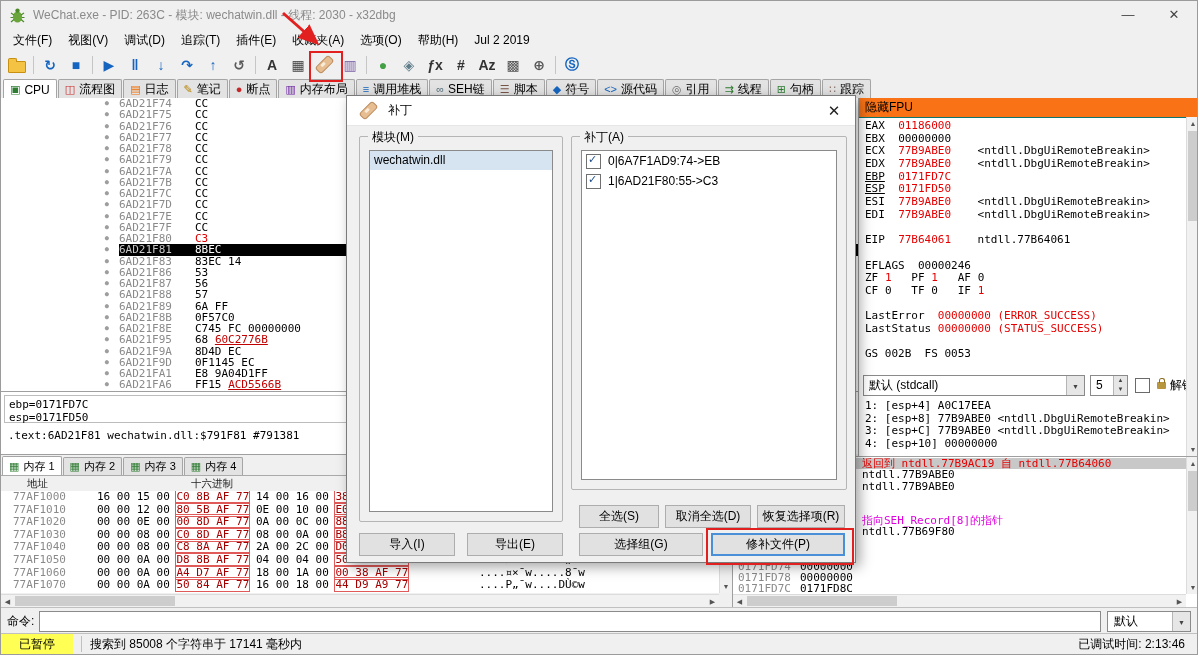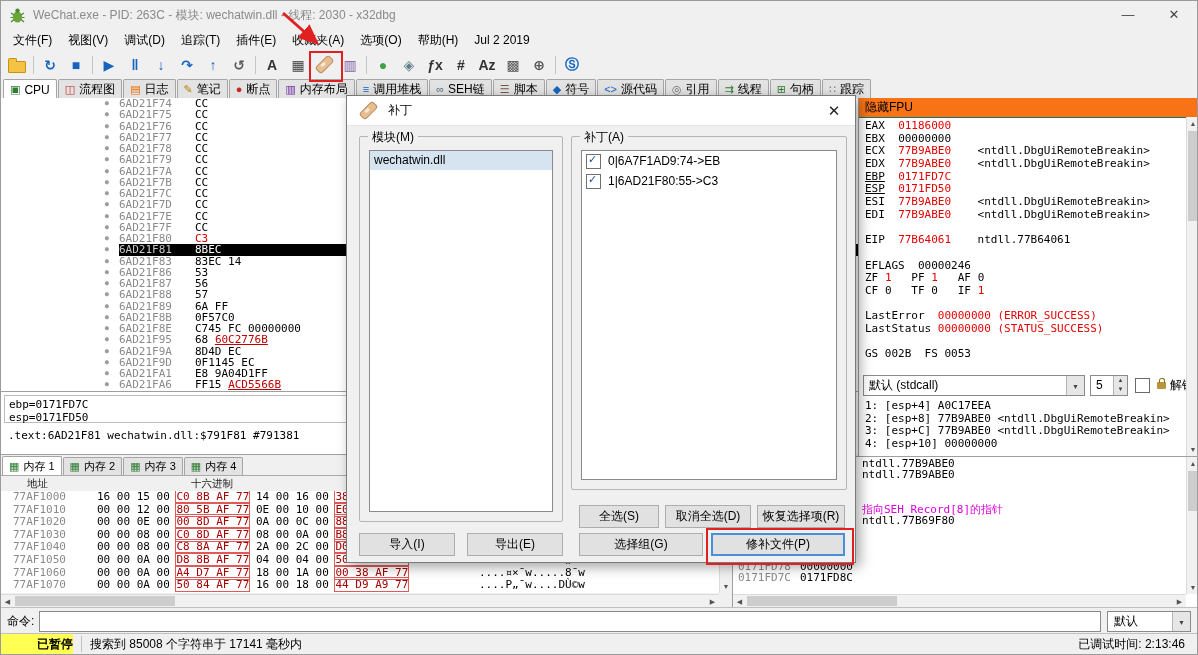--- a/index.html
+++ b/index.html
@@ -97,21 +97,21 @@
   .srow{height:11.4px;line-height:11.4px;display:flex;white-space:pre;font-family:"DejaVu Sans Mono",monospace;font-size:11px}
   .srow.sel{background:#c8c8c8}
   .saddr{width:62px;padding-left:5px;flex:none;color:#8a8a8a}
   .sval{width:62px;flex:none}
   .scomment{flex:1}
   
   .cmdbar{position:absolute;left:0;top:606px;right:0;height:26px;display:flex;align-items:center;border-top:1px solid #c0c0c0;background:#f0f0f0;padding:0 6px}
   .cmdinput{flex:1;height:19px;border:1px solid #8a8a8a;background:#fff;margin-left:5px;font-size:12px;padding:0 3px}
   .cmdcombo{width:84px;height:21px;background:#fff;border:1px solid #8a8a8a;margin-left:6px;position:relative;line-height:19px;padding-left:6px;box-sizing:border-box}
   .statusbar{position:absolute;left:0;top:632px;right:0;bottom:0;display:flex;align-items:center;border-top:1px solid #c0c0c0;background:#f0f0f0}
-  .paused{width:72px;height:100%;line-height:21px;text-align:right;font-weight:bold}
+  .paused{width:72px;height:100%;line-height:21px;text-align:center;font-weight:normal}
   .sbsep{width:1px;height:16px;background:#c0c0c0;margin:0 8px}
   .statusmsg{white-space:nowrap}
   .statustime{margin-left:auto;margin-right:12px;white-space:nowrap}
   
   .dialog{position:absolute;left:345px;top:94px;width:510px;height:468px;background:#f0f0f0;border:1px solid #7a7a7a;
           box-shadow:4px 4px 12px rgba(0,0,0,.35);z-index:50;box-sizing:border-box}
   .dlgtitle{height:29px;background:#fff;display:flex;align-items:center;padding-left:12px;border-bottom:1px solid #e6e6e6}
   .dlgtitletext{margin-left:10px}
   .dlgclose{margin-left:auto;width:42px;height:29px;text-align:center;line-height:29px;font-size:15px;color:#222}
   .group{position:absolute;border:1px solid #b5b5b5;border-radius:2px}
@@ -429,20 +429,21 @@
       </div>
     <div class="vsb" style="right:0;top:19px;bottom:0">
       <span class="sb-btn sb-up"></span>
       <div class="vthumb" style="top:14px;height:90px"></div>
       <span class="sb-btn sb-down"></span>
     </div>
   </div>
 
   <div class="stackpanel">
     <div class="stackrows">
+        <div class="srow sel"><span class="saddr">0171FD50</span><span class="sval">77B9AC19</span><span class="scomment c-r">返回到 ntdll.77B9AC19 自 ntdll.77B64060</span></div>
         <div class="srow"><span class="saddr">0171FD54</span><span class="sval">77B9ABE0</span><span class="scomment">ntdll.77B9ABE0</span></div>
         <div class="srow"><span class="saddr">0171FD58</span><span class="sval">77B9ABE0</span><span class="scomment">ntdll.77B9ABE0</span></div>
         <div class="srow"><span class="saddr">0171FD5C</span><span class="sval">00000000</span><span class="scomment"></span></div>
         <div class="srow"><span class="saddr">0171FD60</span><span class="sval">00000000</span><span class="scomment"></span></div>
         <div class="srow"><span class="saddr">0171FD64</span><span class="sval">0171FD8C</span><span class="scomment c-m">指向SEH_Record[8]的指针</span></div>
         <div class="srow"><span class="saddr">0171FD68</span><span class="sval">77B69F80</span><span class="scomment">ntdll.77B69F80</span></div>
         <div class="srow"><span class="saddr">0171FD6C</span><span class="sval">00000000</span><span class="scomment"></span></div>
         <div class="srow"><span class="saddr">0171FD70</span><span class="sval">00000000</span><span class="scomment"></span></div>
         <div class="srow"><span class="saddr">0171FD74</span><span class="sval">00000000</span><span class="scomment"></span></div>
         <div class="srow"><span class="saddr">0171FD78</span><span class="sval">00000000</span><span class="scomment"></span></div>

